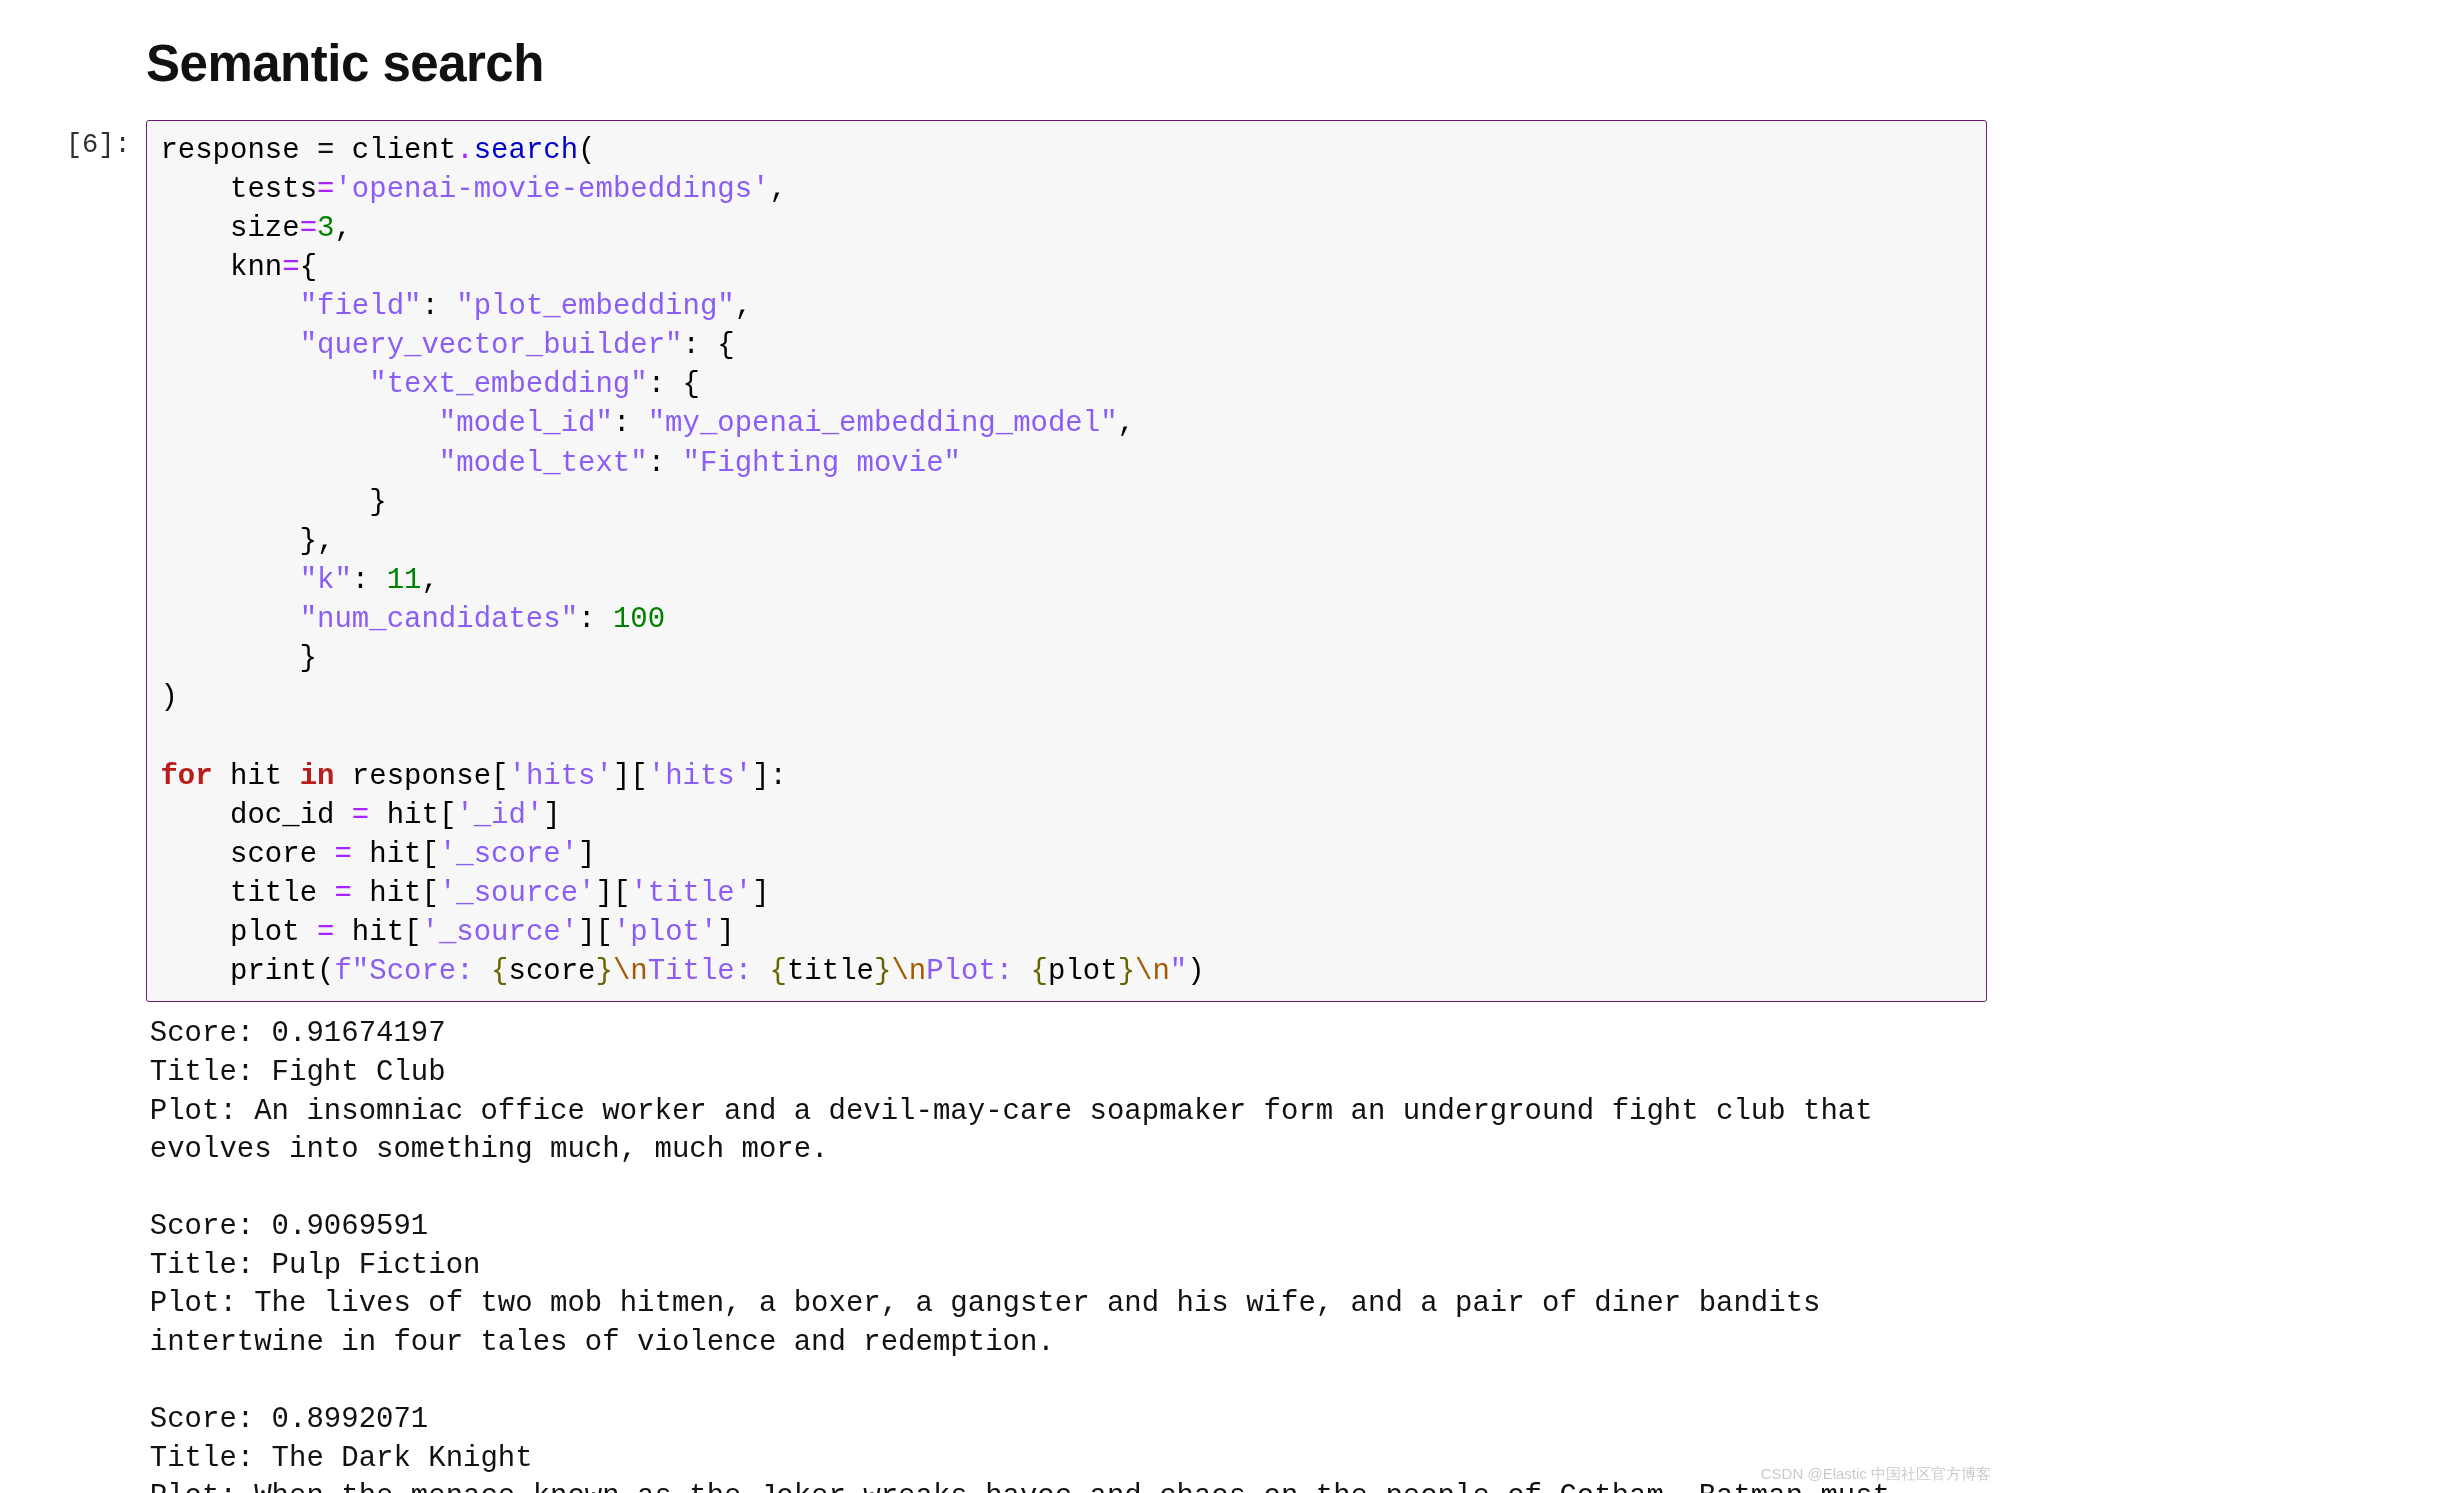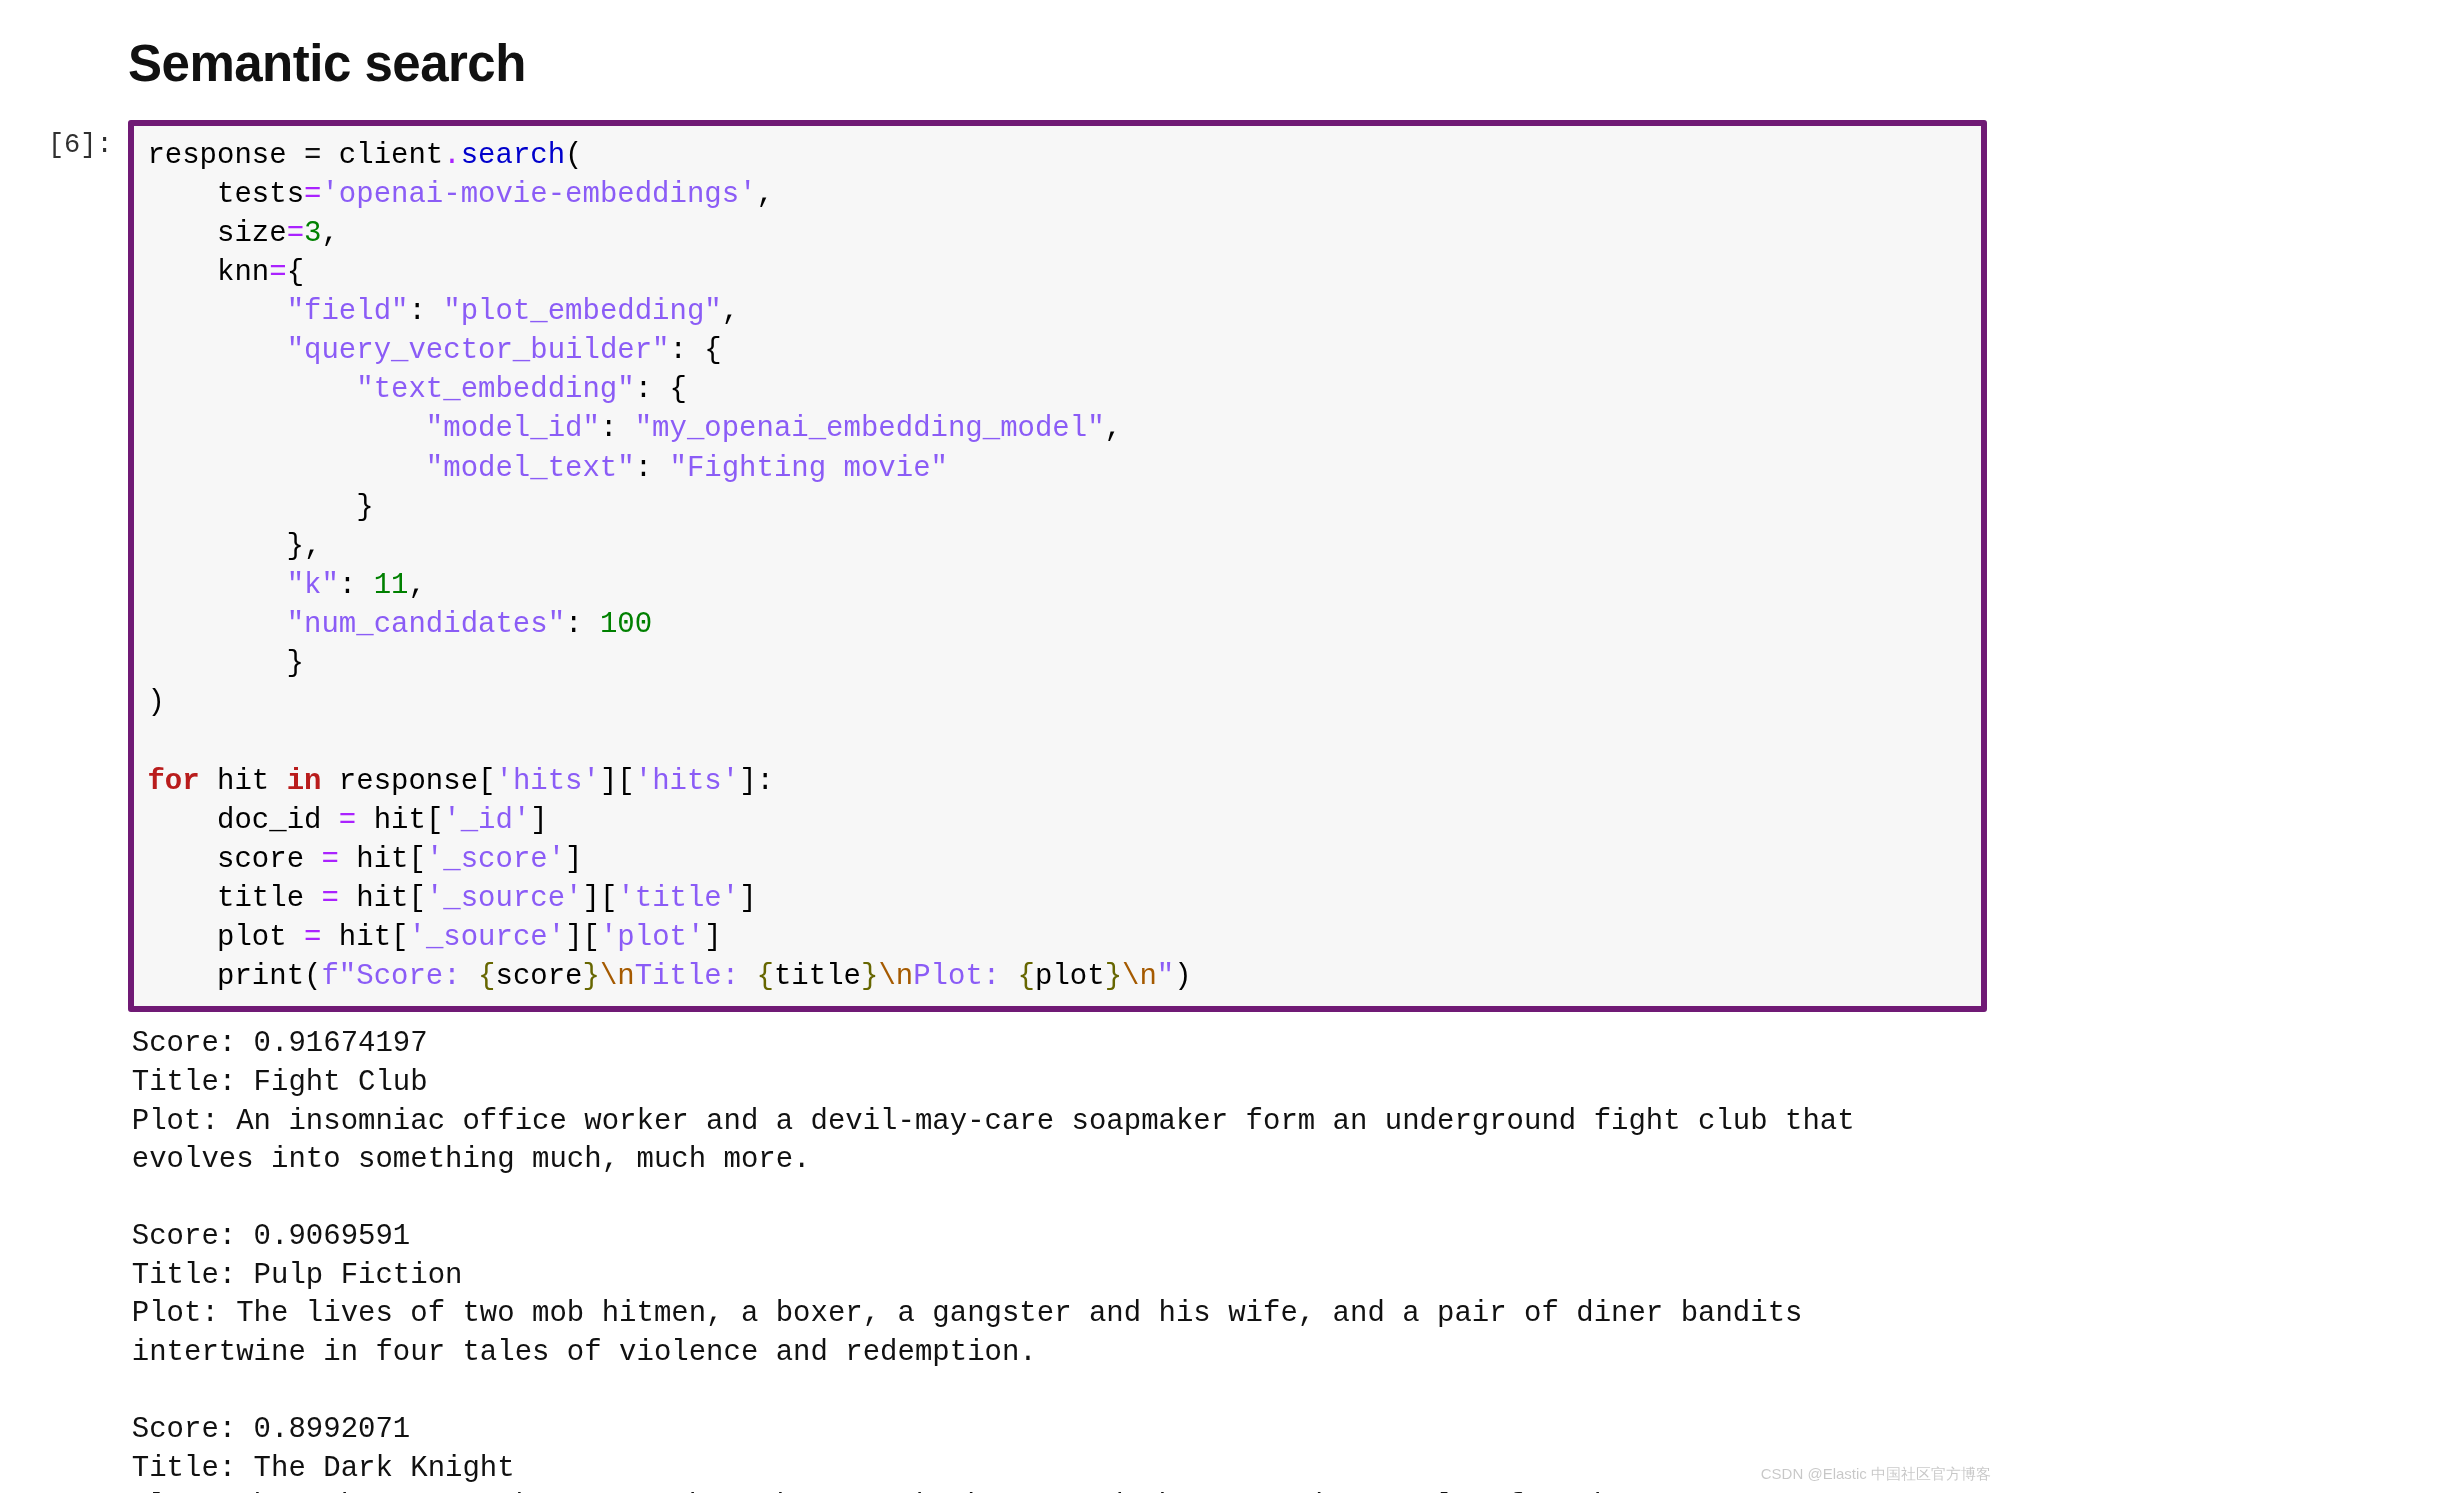--- a/index.html
+++ b/index.html
@@ -6,21 +6,21 @@
     margin: 0;
     padding: 0;
     background: #ffffff;
     font-family: -apple-system, BlinkMacSystemFont, "Segoe UI", Helvetica, Arial, sans-serif;
     color: #111;
   }
   .page {
     width: 2020px;
     height: 1493px;
     box-sizing: border-box;
-    padding: 17px 33px 0 33px;
+    padding: 17px 33px 0 51px;
     position: relative;
     border-radius: 31px;
   }
   h1.heading {
     font-size: 51px;
     font-weight: 700;
     letter-spacing: -0.5px;
     margin: 17px 0 27px 95px;
     color: #111;
   }
@@ -36,21 +36,21 @@
     color: #303030;
     padding-top: 9.5px;
     padding-right: 15.3px;
     box-sizing: border-box;
     flex-shrink: 0;
     user-select: none;
   }
   .code-input {
     flex: 1;
     background: #f7f7f7;
-    border: 6px solid #701a75;
+    border: 1px solid #701a75;
     border-radius: 2.9px;
     padding: 9.5px 13.4px;
     font-family: SFMono-Regular, Menlo, Consolas, "Liberation Mono", monospace;
     font-size: 29px;
     line-height: 1.35;
     white-space: pre;
     color: #111;
     overflow: hidden;
   }
   .t-black { color: #000; }

